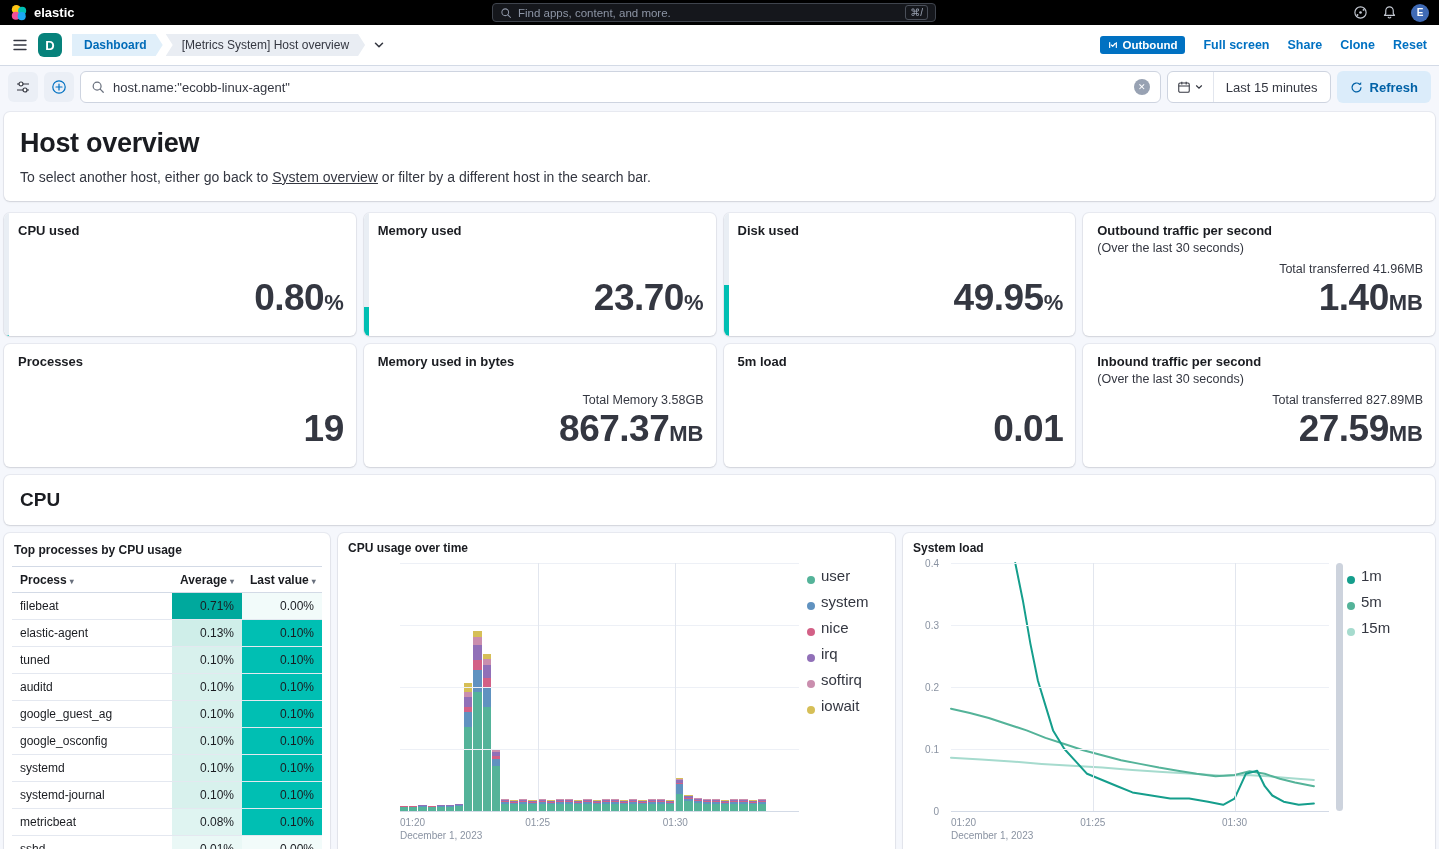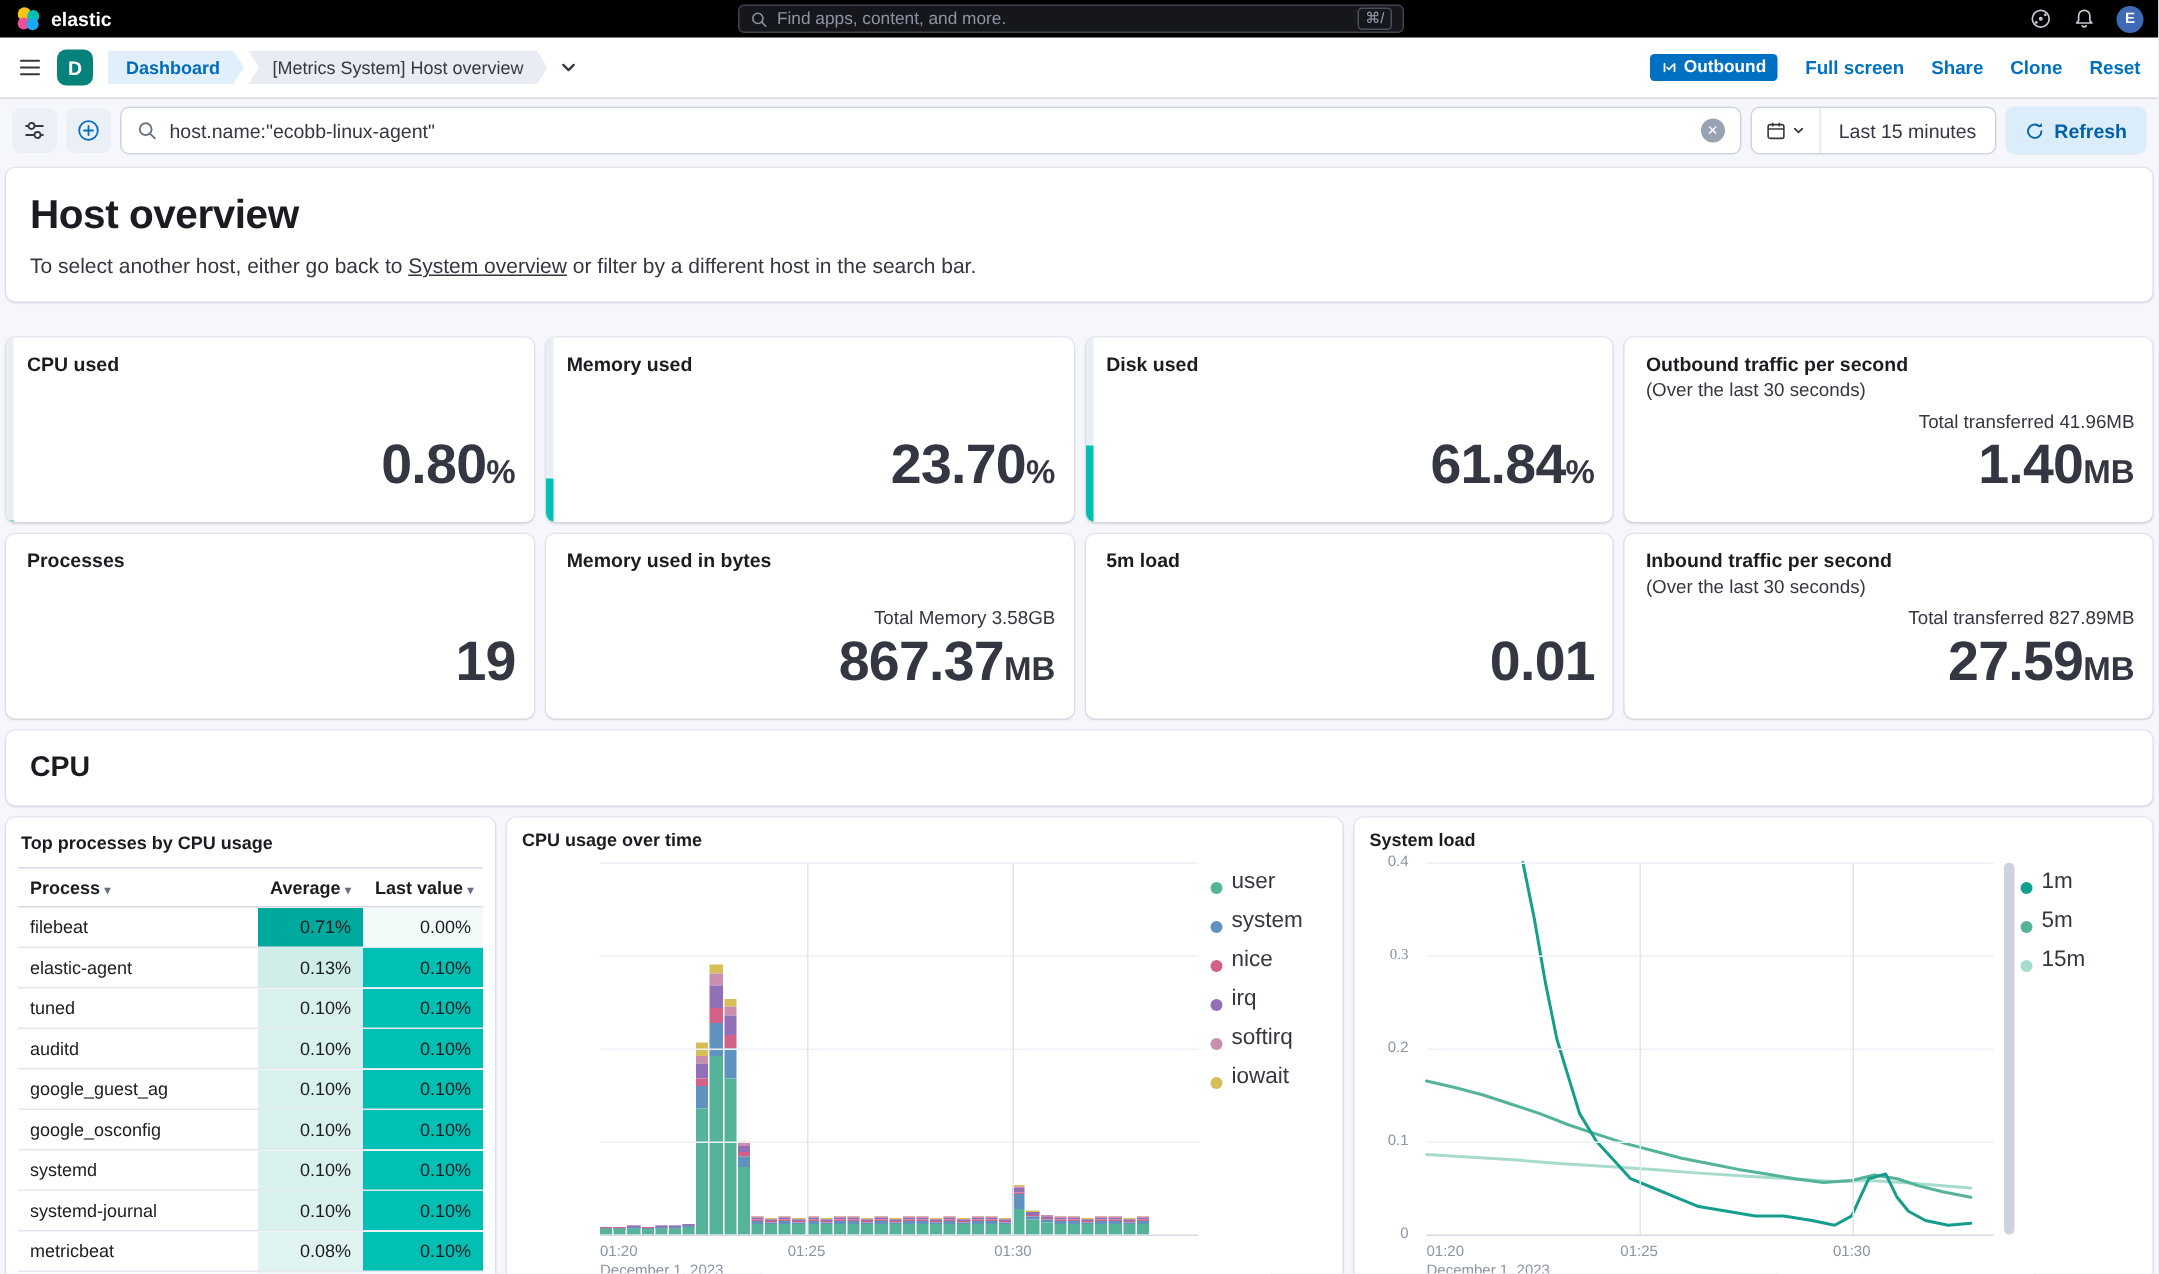--- a/index.html
+++ b/index.html
@@ -31,21 +31,21 @@
   .qinput{flex:1;height:32px;background:#fff;border:1px solid #CED4E0;border-radius:6px;display:flex;align-items:center;gap:8px;padding:0 10px;font-size:13px;color:#343741}
   .qclear{margin-left:auto;width:16px;height:16px;border-radius:50%;background:#98A2B3;color:#fff;font-size:9px;display:flex;align-items:center;justify-content:center;cursor:pointer}
   .datepicker{height:32px;background:#fff;border:1px solid #CED4E0;border-radius:6px;display:flex;align-items:center;flex:0 0 auto}
   .dp-cal{display:flex;align-items:center;gap:3px;padding:0 9px;border-right:1px solid #E2E6EE;height:100%;cursor:pointer}
   .dp-text{padding:0 12px;font-size:13px;cursor:pointer;white-space:nowrap}
   .refresh{height:32px;display:flex;align-items:center;gap:7px;background:#DBECFA;color:#0061A6;font-size:13px;font-weight:600;border-radius:6px;padding:0 13px;cursor:pointer;flex:0 0 auto}
 
   
   .canvas{padding:4px}
   .panel{background:#fff;border-radius:6px;box-shadow:0 1px 2px rgba(0,0,0,.10),0 0 0 1px rgba(120,130,150,.10)}
-  .overview{margin-bottom:24px;padding:16px}
+  .overview{margin-bottom:12px;padding:16px}
   .overview h1{font-size:27px;font-weight:600;color:#1A1C21;letter-spacing:-.3px}
   .overview p{margin-top:10px;font-size:14px;color:#343741}
   .overview .mdlink{color:#343741;text-decoration:underline;cursor:pointer}
 
   .metrics{display:grid;grid-template-columns:repeat(4,1fr);gap:8px;grid-auto-rows:123px;margin-bottom:8px}
   .metric{position:relative;padding:10px 12px 20px 14px;overflow:hidden;display:flex;flex-direction:column}
   .m-title{font-size:13px;font-weight:700;color:#1A1C21}
   .m-sub{font-size:12.5px;margin-top:3px;color:#343741}
   .m-body{margin-top:auto;text-align:right}
   .m-sec{font-size:12.5px;color:#343741;margin-bottom:3px}
@@ -237,21 +237,21 @@
           </div>
       </div>
 
       <div class="panel metric">
         <div class="vtrack">
             <div class="vfill" style="height: 41.25%;"></div>
           </div>
         <div class="m-title">Disk used</div>
         <div class="m-body">
             <div class="m-val">
-              <span>61.84</span>
+              <span>49.95</span>
               <span class="unit">%</span>
             </div>
           </div>
       </div>
 
       <div class="panel metric">
         <div class="m-title">Outbound traffic per second</div>
         <div class="m-sub">(Over the last 30 seconds)</div>
         <div class="m-body">
           <div class="m-sec">Total transferred 41.96MB</div>
@@ -745,21 +745,21 @@
               </div>
             </div>
         </div>
       </section>
 
       <section class="panel cpanel load">
         <div class="c-title">System load</div>
         <div class="chart-body">
           <div class="yaxis" id="load-yaxis">
               <div class="ylab" style="top: 0%;">0.4</div>
-              <div class="ylab" style="top: 25%; font-family: Liberation Serif, serif;">0.3</div>
+              <div class="ylab" style="top: 25%;">0.3</div>
               <div class="ylab" style="top: 50%;">0.2</div>
               <div class="ylab" style="top: 75%;">0.1</div>
               <div class="ylab" style="top: 100%;">0</div>
             </div>
           <div class="plot" id="load-plot">
             <svg class="lsvg" id="load-svg" viewBox="0 0 1000 1000" preserveAspectRatio="none">
                 <polyline points="0.0,785.0 80.0,792.5 160.0,800.0 240.0,810.0 320.0,817.5 400.0,825.0 480.0,835.0 560.0,842.5 640.0,850.0 720.0,857.5 780.0,855.0 840.0,860.0 900.0,867.5 960.0,875.0" fill="none" stroke="#A6DBCE" stroke-width="2" vector-effect="non-scaling-stroke" stroke-linejoin="round" stroke-linecap="round"></polyline>
                 <polyline points="0.0,587.5 50.0,605.0 100.0,625.0 150.0,650.0 200.0,675.0 250.0,705.0 300.0,730.0 350.0,755.0 400.0,775.0 450.0,795.0 500.0,810.0 550.0,825.0 600.0,837.5 650.0,850.0 700.0,860.0 750.0,855.0 790.0,840.0 830.0,850.0 870.0,870.0 910.0,885.0 960.0,900.0" fill="none" stroke="#54B399" stroke-width="2" vector-effect="non-scaling-stroke" stroke-linejoin="round" stroke-linecap="round"></polyline>
                 <polyline points="170.0,0.0 190.0,150.0 210.0,325.0 230.0,475.0 250.0,575.0 270.0,675.0 300.0,750.0 330.0,800.0 360.0,850.0 400.0,875.0 440.0,900.0 480.0,925.0 530.0,937.5 580.0,950.0 630.0,950.0 680.0,962.5 720.0,975.0 750.0,950.0 780.0,850.0 810.0,837.5 830.0,900.0 850.0,937.5 880.0,962.5 920.0,975.0 960.0,970.0" fill="none" stroke="#159E8C" stroke-width="2" vector-effect="non-scaling-stroke" stroke-linejoin="round" stroke-linecap="round"></polyline>
               </svg>

